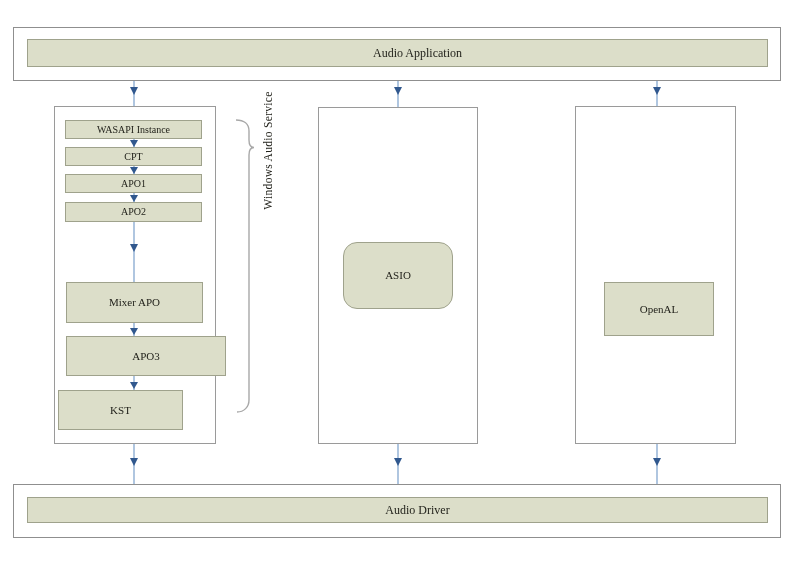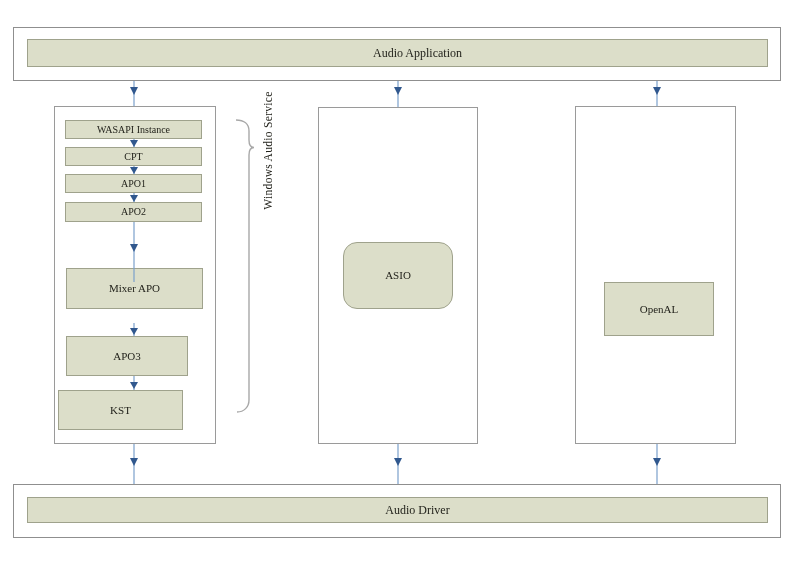--- a/index.html
+++ b/index.html
@@ -93,24 +93,24 @@
   </div>
   <div class="node small" style="left:65px; top:147px; width:137px; height:19px;">
     <span>CPT</span>
   </div>
   <div class="node small" style="left:65px; top:174px; width:137px; height:19px;">
     <span>APO1</span>
   </div>
   <div class="node small" style="left:65px; top:202px; width:137px; height:20px;">
     <span>APO2</span>
   </div>
-  <div class="node" style="left:66px; top:268px; width:137px; height:41px;">
+  <div class="node" style="left:66px; top:282px; width:137px; height:41px;">
     <span>Mixer APO</span>
   </div>
-  <div class="node" style="left:66px; top:336px; width:122px; height:40px;">
+  <div class="node" style="left:66px; top:336px; width:160px; height:40px;">
     <span>APO3</span>
   </div>
   <div class="node" style="left:58px; top:390px; width:125px; height:40px;font-family:Liberation Serif, serif;">
     <span>KST</span>
   </div>
 
   <div class="node" style="left:343px; top:242px; width:110px; height:67px;border-radius:14px;">
     <span>ASIO</span>
   </div>
   <div class="node" style="left:604px; top:242px; width:110px; height:54px;margin-top:40px;">

